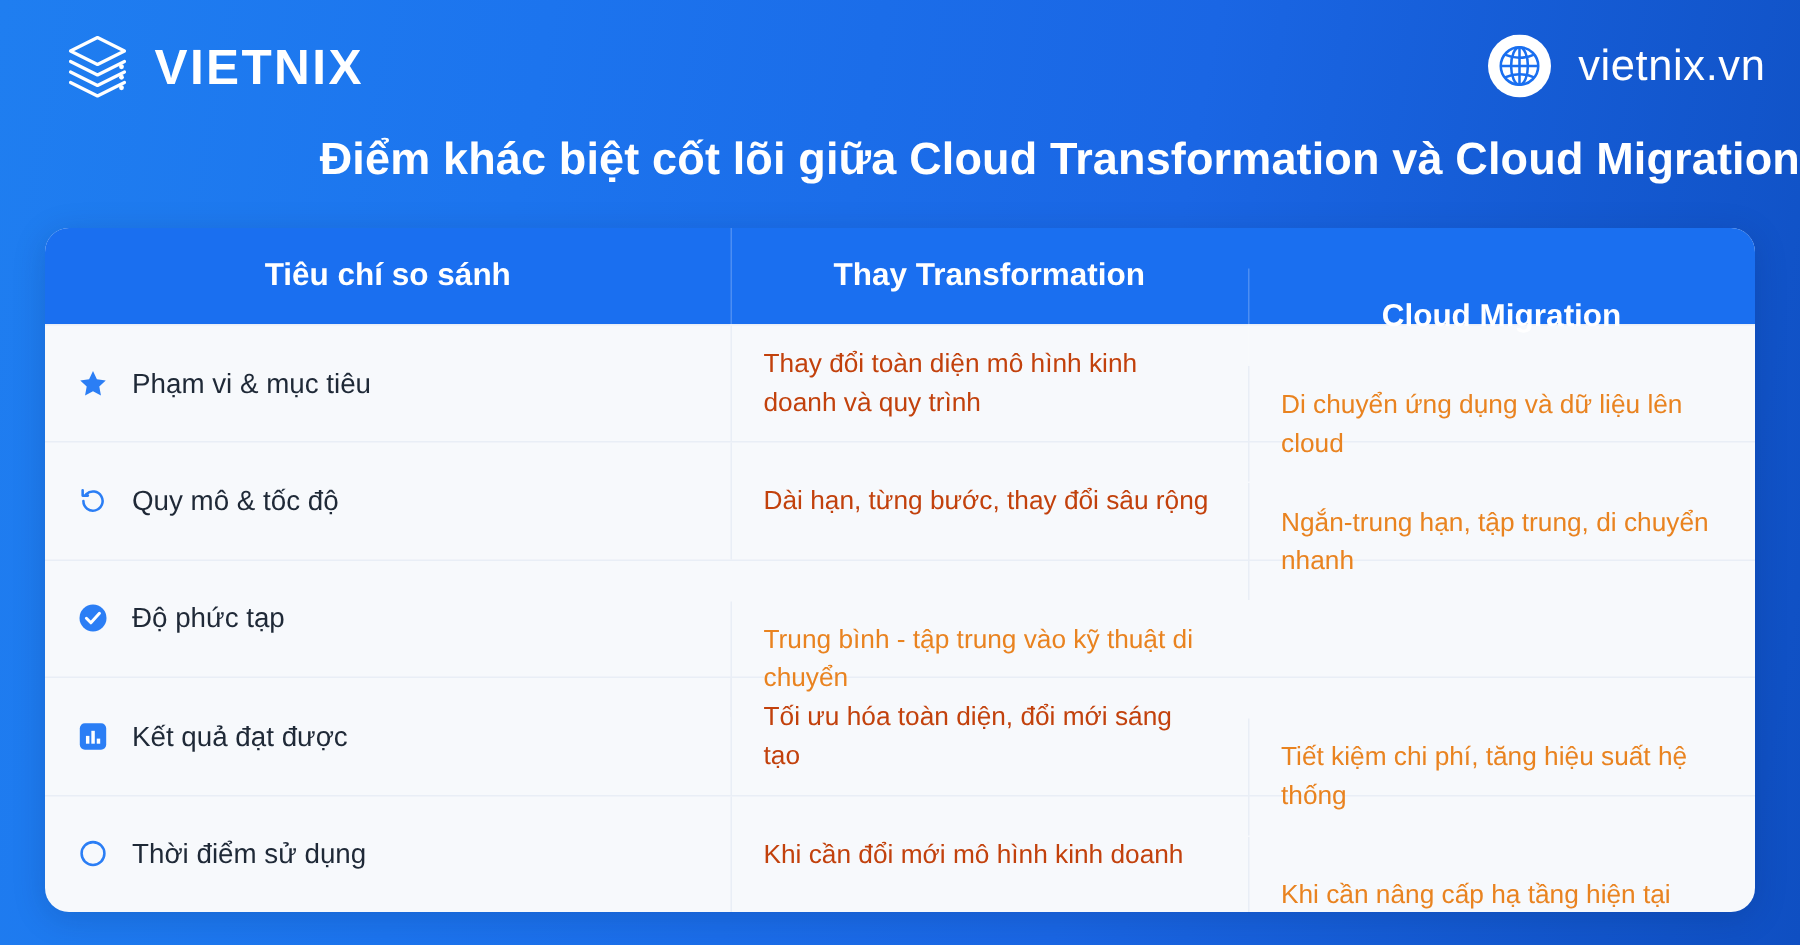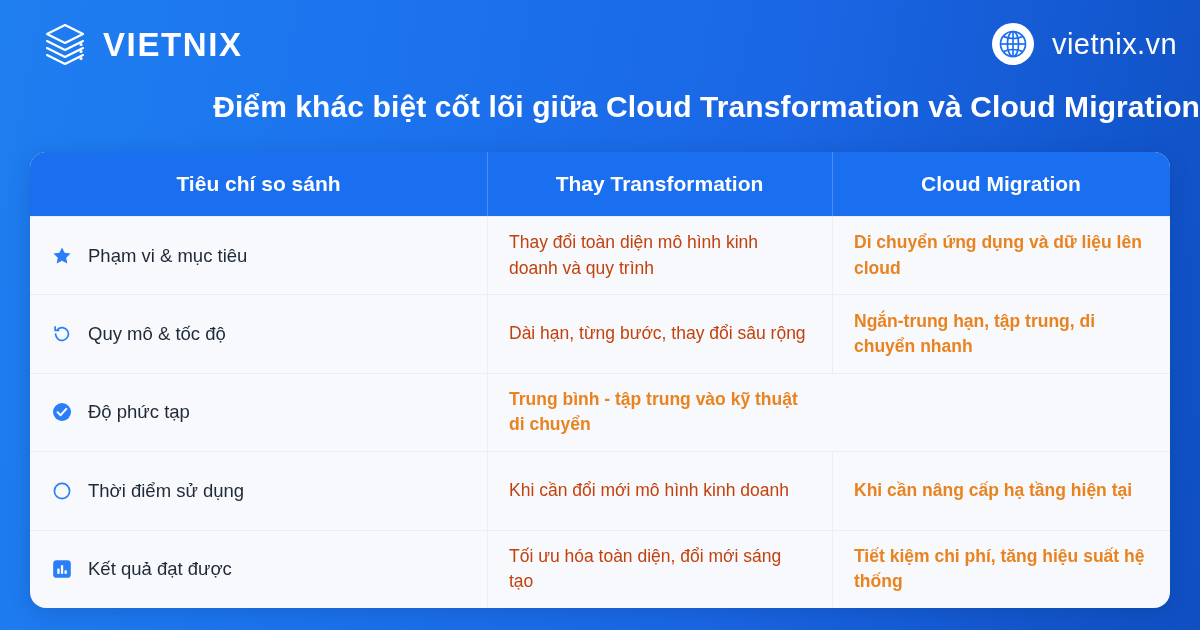--- a/index.html
+++ b/index.html
@@ -47,37 +47,37 @@
     color:#ffffff; font-size:21px; font-weight:bold;
     display:flex; align-items:center; justify-content:center;
     height:100%; position:relative;
   }
   .th + .th::before{
     content:""; position:absolute; left:0; top:0; bottom:0; width:1px;
     background:rgba(255,255,255,.22);
   }
   .col-a{ width:457px; }
   .col-b{ width:345px; }
-  .col-c{ width:338px; }
+  .col-c{ width:338px;margin-top:27px; }
 
   .trow{ display:flex; height:78.4px; border-top:1px solid #e9eef6; }
   .trow:first-of-type{ border-top:none; }
   .td{
     height:100%; display:flex; align-items:center; position:relative;
     padding:0 22px;
   }
   .td + .td::before{
     content:""; position:absolute; left:0; top:0; bottom:0; width:1px;
     background:#e9eef6;
   }
   .td-crit{ gap:16px; padding-left:22px; }
   .crit-icon{ width:20px; height:20px; flex:none; display:block; }
   .crit-label{ color:#1f2937; font-size:18.5px; }
   .td-green{ color:#c2410c; font-size:17.5px; line-height:1.45; }
-  .td-orange{ color:#e98320; font-size:17.5px; line-height:1.45;font-weight:bold; }
+  .td-orange{ color:#e98320; font-size:17.5px; line-height:1.45; }
   .cell-text{ display:block; }
 </style>
 </head>
 <body>
 
 <div class="topbar">
 
   <div class="brand">
     <span class="brand-logo">
       <svg viewBox="0 0 48 48" width="48" height="48" fill="none" stroke="#ffffff" stroke-width="2.1" stroke-linejoin="round" stroke-linecap="round">
@@ -168,46 +168,46 @@
     </div>
     <div class="td td-orange col-c">
       <span class="cell-text">Trung bình - tập trung vào kỹ thuật di chuyển</span>
     </div>
   </div>
 
   <div class="trow">
     <div class="td td-crit col-a">
       <span class="crit-icon">
         <svg viewBox="0 0 20 20" width="20" height="20">
-          <circle cx="10" cy="10" r="7.6" fill="none" stroke="#2b7ef5" stroke-width="1.7"></circle>
-        </svg>
-      </span>
-      <span class="crit-label">Thời điểm sử dụng</span>
-    </div>
-    <div class="td td-green col-b">
-      <span class="cell-text">Khi cần đổi mới mô hình kinh doanh</span>
-    </div>
-    <div class="td td-orange col-c">
-      <span class="cell-text">Khi cần nâng cấp hạ tầng hiện tại</span>
-    </div>
-  </div>
-
-  <div class="trow">
-    <div class="td td-crit col-a">
-      <span class="crit-icon">
-        <svg viewBox="0 0 20 20" width="20" height="20">
           <rect x="1.2" y="1.2" width="17.6" height="17.6" rx="3.4" fill="#2b7ef5"></rect>
           <rect x="5.3" y="9.6" width="2.3" height="5.2" fill="#ffffff"></rect>
           <rect x="8.9" y="6.2" width="2.3" height="8.6" fill="#ffffff"></rect>
           <rect x="12.5" y="11.4" width="2.3" height="3.4" fill="#ffffff"></rect>
         </svg>
       </span>
       <span class="crit-label">Kết quả đạt được</span>
     </div>
     <div class="td td-green col-b">
       <span class="cell-text">Tối ưu hóa toàn diện, đổi mới sáng tạo</span>
     </div>
     <div class="td td-orange col-c">
       <span class="cell-text">Tiết kiệm chi phí, tăng hiệu suất hệ thống</span>
     </div>
   </div>
 
+  <div class="trow">
+    <div class="td td-crit col-a">
+      <span class="crit-icon">
+        <svg viewBox="0 0 20 20" width="20" height="20">
+          <circle cx="10" cy="10" r="7.6" fill="none" stroke="#2b7ef5" stroke-width="1.7"></circle>
+        </svg>
+      </span>
+      <span class="crit-label">Thời điểm sử dụng</span>
+    </div>
+    <div class="td td-green col-b">
+      <span class="cell-text">Khi cần đổi mới mô hình kinh doanh</span>
+    </div>
+    <div class="td td-orange col-c">
+      <span class="cell-text">Khi cần nâng cấp hạ tầng hiện tại</span>
+    </div>
+  </div>
+
 </div>
 
 </body></html>

